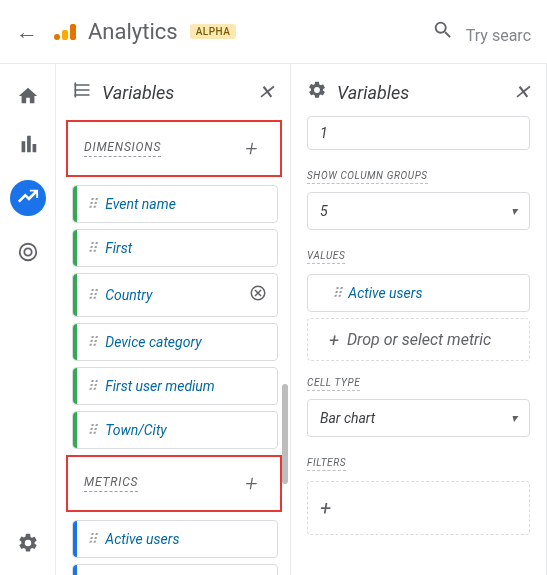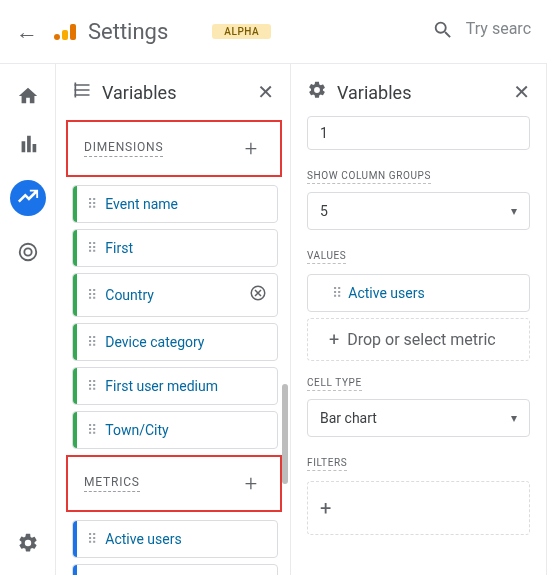--- a/index.html
+++ b/index.html
@@ -5,27 +5,27 @@
 * { box-sizing: border-box; margin: 0; padding: 0; font-family: 'Google Sans', Roboto, Arial, sans-serif; }
 body { width: 547px; height: 575px; overflow: hidden; background: #fff; position: relative; }
 
 .topbar { height: 64px; display: flex; align-items: center; border-bottom: 1px solid #e8eaed; padding: 0 16px; gap: 12px; background:#fff; }
 .back-arrow { font-size: 22px; color: #5f6368; cursor: pointer; }
 .logo { display:flex; align-items:flex-end; gap:2px; margin-left:4px; }
 .logo .bar1{ width:6px; height:10px; background:#f9ab00; border-radius:2px; }
 .logo .bar2{ width:6px; height:16px; background:#e37400; border-radius:2px; }
 .logo .dot{ width:6px; height:6px; background:#e37400; border-radius:50%; }
 .app-title { font-size: 22px; color: #5f6368; font-weight: 400; }
-.alpha-badge { font-size: 10px; background:#fce8b2; color:#7a5c00; padding:2px 12px; border-radius:3px; font-weight:500; letter-spacing:0.5px;margin-left:32px; }
+.alpha-badge { font-size: 10px; background:#fce8b2; color:#7a5c00; padding:2px 6px; border-radius:3px; font-weight:500; letter-spacing:0.5px; }
 .ghost-text { position:absolute; left:250px; font-size:20px; color:#e8e8e8; font-weight:400; z-index:-1;}
-.search-area { margin-left:auto; display:flex; align-items:flex-start; gap:12px; color:#5f6368; }
+.search-area { margin-left:auto; display:flex; align-items:flex-end; gap:12px; color:#5f6368; }
 .search-icon svg{ width:22px; height:22px; fill:#5f6368;}
 .search-text{ font-size:16px; color:#80868b;}
 
-.main { display:flex; height: calc(575px - 64px); }
+.main { display:flex; height: calc(575px - 64px); font-style: italic; }
 .leftnav { width:56px; border-right:1px solid #e8eaed; display:flex; flex-direction:column; align-items:center; padding-top:20px; gap:24px; position:relative;}
 .nav-icon { width:24px; height:24px; display:flex; align-items:center; justify-content:center; color:#5f6368; cursor:pointer;}
 .nav-icon svg{width:22px;height:22px;fill:currentColor;}
 .nav-icon.active { background:#1a73e8; color:#fff; width:36px; height:36px; border-radius:50%; }
 .nav-bottom { margin-top:auto; margin-bottom:20px;}
 
 .panel { border-right:1px solid #e8eaed; overflow-y:auto; position:relative;}
 .variables-panel { width: 235px; }
 .settings-panel { flex:1; }
 
@@ -65,21 +65,21 @@
 </head>
 <body>
 
 <div class="topbar">
   <span class="back-arrow">←</span>
   <span class="logo">
     <span class="dot"></span>
       <span class="bar1"></span>
       <span class="bar2"></span>
   </span>
-  <span class="app-title">Settings</span>
+  <span class="app-title">Analytics</span>
   <span class="alpha-badge">ALPHA</span>
   <span class="ghost-text">Analytics · GA4</span>
   <div class="search-area">
     <span class="search-icon"><svg viewBox="0 0 24 24">
           <path d="M15.5 14h-.79l-.28-.27A6.471 6.471 0 0016 9.5 6.5 6.5 0 109.5 16c1.61 0 3.09-.59 4.23-1.57l.27.28v.79l5 4.99L20.49 19l-4.99-5zm-6 0C7.01 14 5 11.99 5 9.5S7.01 5 9.5 5 14 7.01 14 9.5 11.99 14 9.5 14z"></path>
         </svg></span>
     <span class="search-text">Try searc</span>
   </div>
 </div>
 

